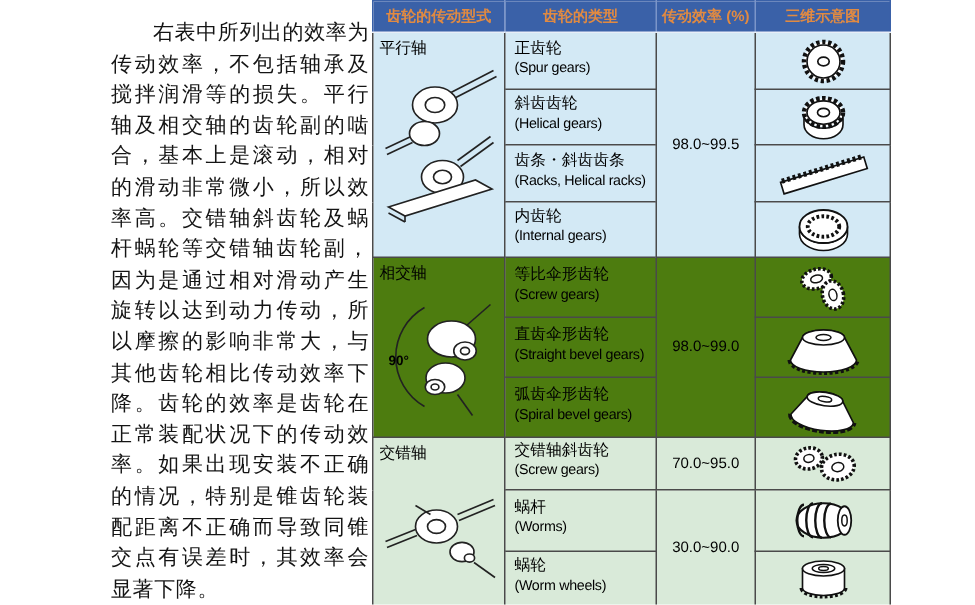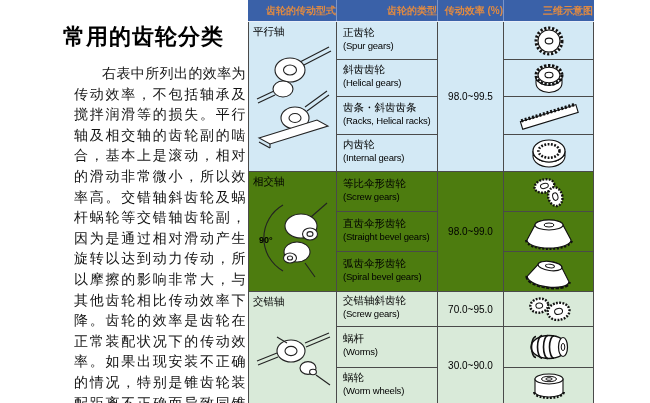--- a/index.html
+++ b/index.html
@@ -20,21 +20,21 @@
     margin:11px 0 0 74px; width:172px;
     font-size:14px; line-height:20.6px; letter-spacing:0.4px;
     text-align:justify; text-indent:2em; color:#141414;
   }
 
   
   .table-wrap { position:absolute; left:248px; top:0; width:345px; height:403px; }
   table.gear { border-collapse:collapse; table-layout:fixed; width:345px; height:403px; }
   th {
     background:#3a61a8; color:#e08a42;
-    font-size:10px; font-weight:bold; text-align:right;
+    font-size:10px; font-weight:bold; text-align:center;
     height:20px; padding:0;
     border:1px solid #3a61a8; border-right:1px solid #7b95c9; border-bottom:1px solid #e8eef8;
   }
   th:last-child { border-right:1px solid #3a61a8; }
   td { border:1px solid #4a4a4a; padding:0; }
   .sec-a { background:#d3e9f5; }
   .sec-b { background:#4d7c0f; }
   .sec-c { background:#d9ead9; }
 
   .axis-cell { vertical-align:top;margin-left:41px; }
@@ -48,21 +48,20 @@
 
   .img-cell { vertical-align:middle; text-align:center; }
   .img-cell svg { display:block; margin:0 auto; }
 
   .angle-text { font-size:9px; font-weight:bold; }
 </style>
 </head>
 <body>
 
 <div class="left-panel">
-  <div class="page-title">常用的齿轮分类</div>
   <div class="intro">右表中所列出的效率为传动效率，不包括轴承及搅拌润滑等的损失。平行轴及相交轴的齿轮副的啮合，基本上是滚动，相对的滑动非常微小，所以效率高。交错轴斜齿轮及蜗杆蜗轮等交错轴齿轮副，因为是通过相对滑动产生旋转以达到动力传动，所以摩擦的影响非常大，与其他齿轮相比传动效率下降。齿轮的效率是齿轮在正常装配状况下的传动效率。如果出现安装不正确的情况，特别是锥齿轮装配距离不正确而导致同锥交点有误差时，其效率会显著下降。</div>
 </div>
 
 <div class="table-wrap">
 <table class="gear">
   <colgroup>
         <col style="width:88px">
         <col style="width:101px">
         <col style="width:66px">
         <col style="width:90px">

